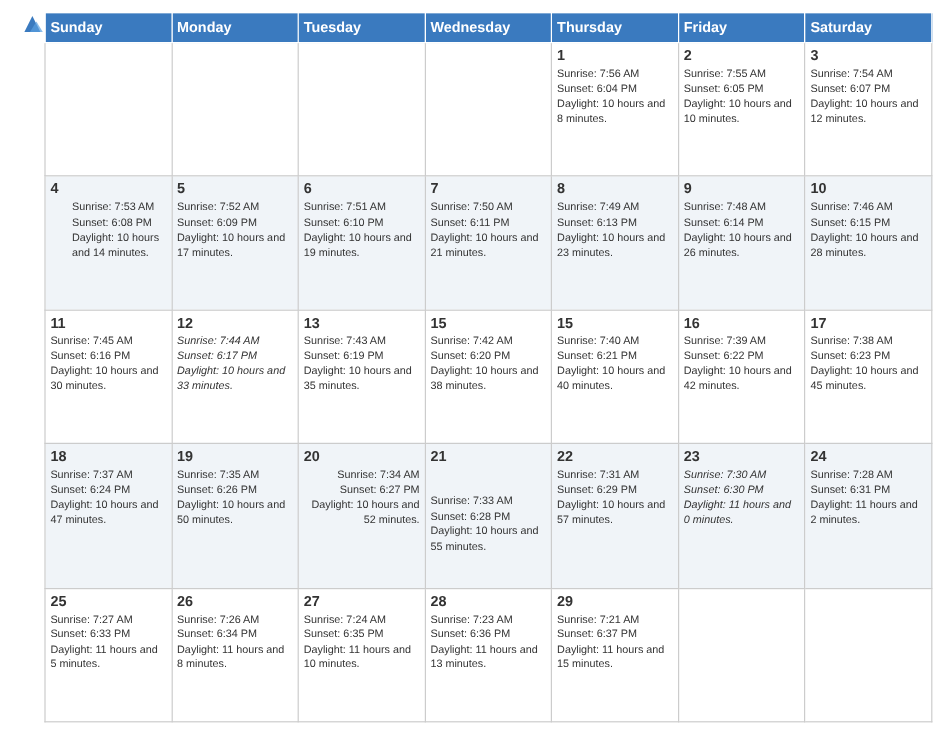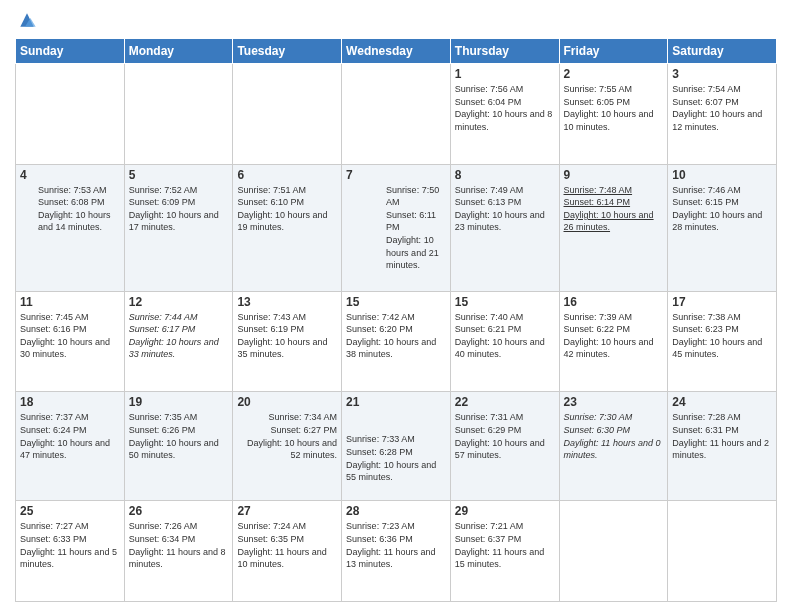--- a/index.html
+++ b/index.html
@@ -8,21 +8,21 @@
       height: 612px;
       font-family: Arial, sans-serif;
       background: #fff;
       overflow: hidden;
     }
     .page {
       width: 792px;
       height: 612px;
       padding: 10px 15px;
       display: flex;
-      flex-direction: column;
+      flex-direction: row;
     }
     .header {
       display: flex;
       justify-content: space-between;
       align-items: flex-start;
       margin-bottom: 8px;
     }
     .logo {
       display: flex;
       align-items: center;
@@ -175,33 +175,33 @@
 Daylight: 10 hours and 17 minutes.</div>
           </td>
           <td>
             <span class="day-num">6</span>
             <div class="day-info" style="white-space: pre-line;">Sunrise: 7:51 AM
 Sunset: 6:10 PM
 Daylight: 10 hours and 19 minutes.</div>
           </td>
           <td>
             <span class="day-num">7</span>
-            <div class="day-info" style="white-space: pre-line; margin-left: 40px;">Sunrise: 7:50 AM
+            <div class="day-info" style="white-space: pre-line;">Sunrise: 7:50 AM
 Sunset: 6:11 PM
 Daylight: 10 hours and 21 minutes.</div>
           </td>
           <td>
             <span class="day-num">8</span>
             <div class="day-info" style="white-space: pre-line;">Sunrise: 7:49 AM
 Sunset: 6:13 PM
 Daylight: 10 hours and 23 minutes.</div>
           </td>
           <td>
             <span class="day-num">9</span>
-            <div class="day-info" style="white-space: pre-line; text-decoration: underline;">Sunrise: 7:48 AM
+            <div class="day-info" style="white-space: pre-line;">Sunrise: 7:48 AM
 Sunset: 6:14 PM
 Daylight: 10 hours and 26 minutes.</div>
           </td>
           <td>
             <span class="day-num">10</span>
             <div class="day-info" style="white-space: pre-line;">Sunrise: 7:46 AM
 Sunset: 6:15 PM
 Daylight: 10 hours and 28 minutes.</div>
           </td>
         </tr>

